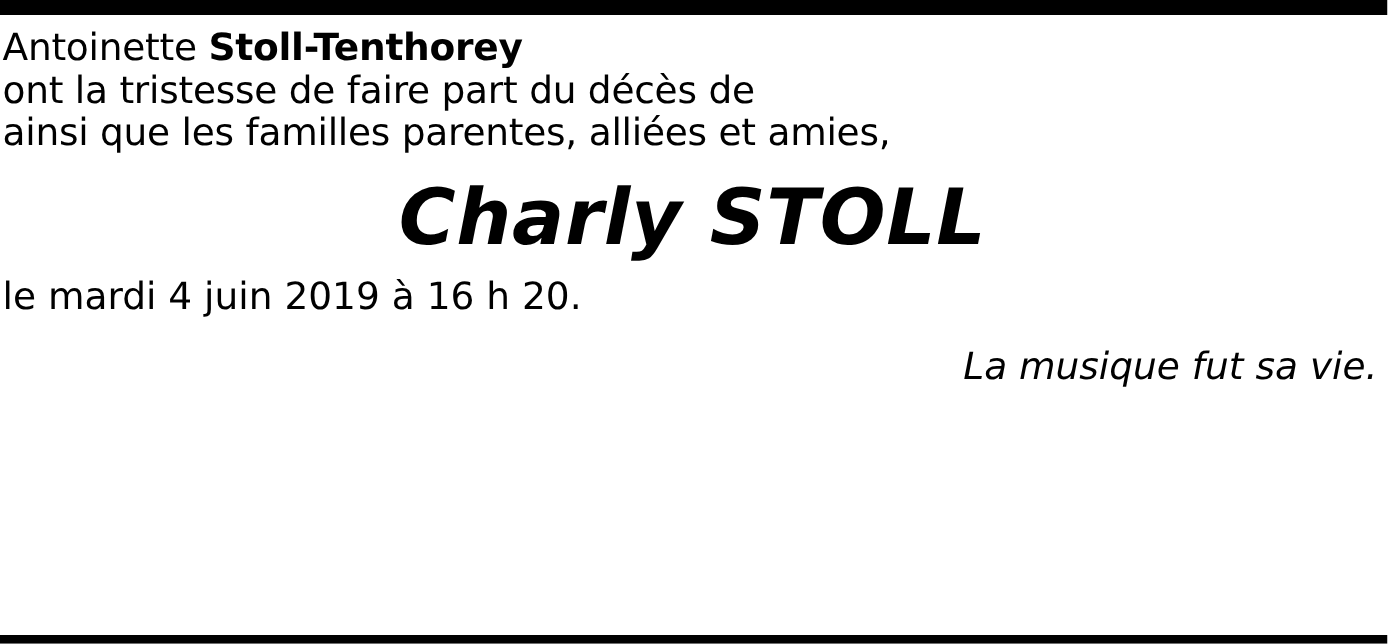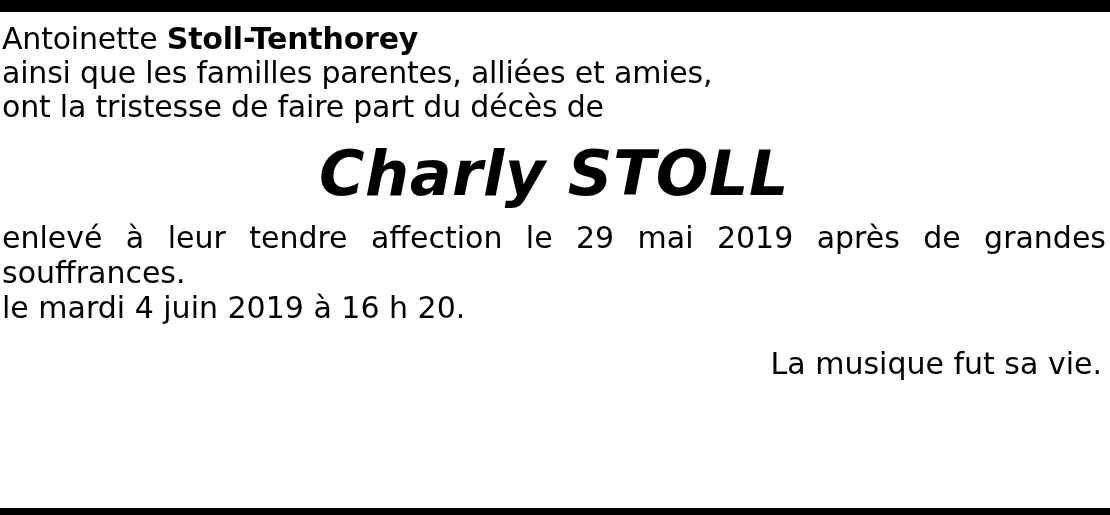--- a/index.html
+++ b/index.html
@@ -72,46 +72,46 @@
     text-align: justify;
     text-align-last: justify;
     white-space: normal;
   }
   .para .left {
     text-align: left;
     white-space: nowrap;
   }
   .closing {
     text-align: right;
+    font-style: italic;
     font-size: 30px;
     line-height: 34px;
     margin-top: 22px;
     padding-right: 4px;
     white-space: nowrap;
   }
 </style>
 </head>
 <body>
 
 <div class="notice">
 
   <div class="rule-top"></div>
 
   <div class="body-area">
 
     <div class="intro">
       <div class="line"><span>Antoinette </span><span class="bold">Stoll-Tenthorey</span></div>
+      <div class="line">ont la tristesse de faire part du décès de</div>
       <div class="line">ainsi que les familles parentes, alliées et amies,</div>
-      <div class="line">ont la tristesse de faire part du décès de</div>
     </div>
 
     <div class="deceased-name">Charly STOLL</div>
 
     <div class="para">
-      <div class="just">enlevé à leur tendre affection le 29 mai 2019 après de grandes souffrances.</div>
       <div class="left">le mardi 4 juin 2019 à 16 h 20.</div>
     </div>
 
     <div class="closing">La musique fut sa vie.</div>
 
   </div>
 
   <div class="rule-bottom"></div>
 
 </div>

